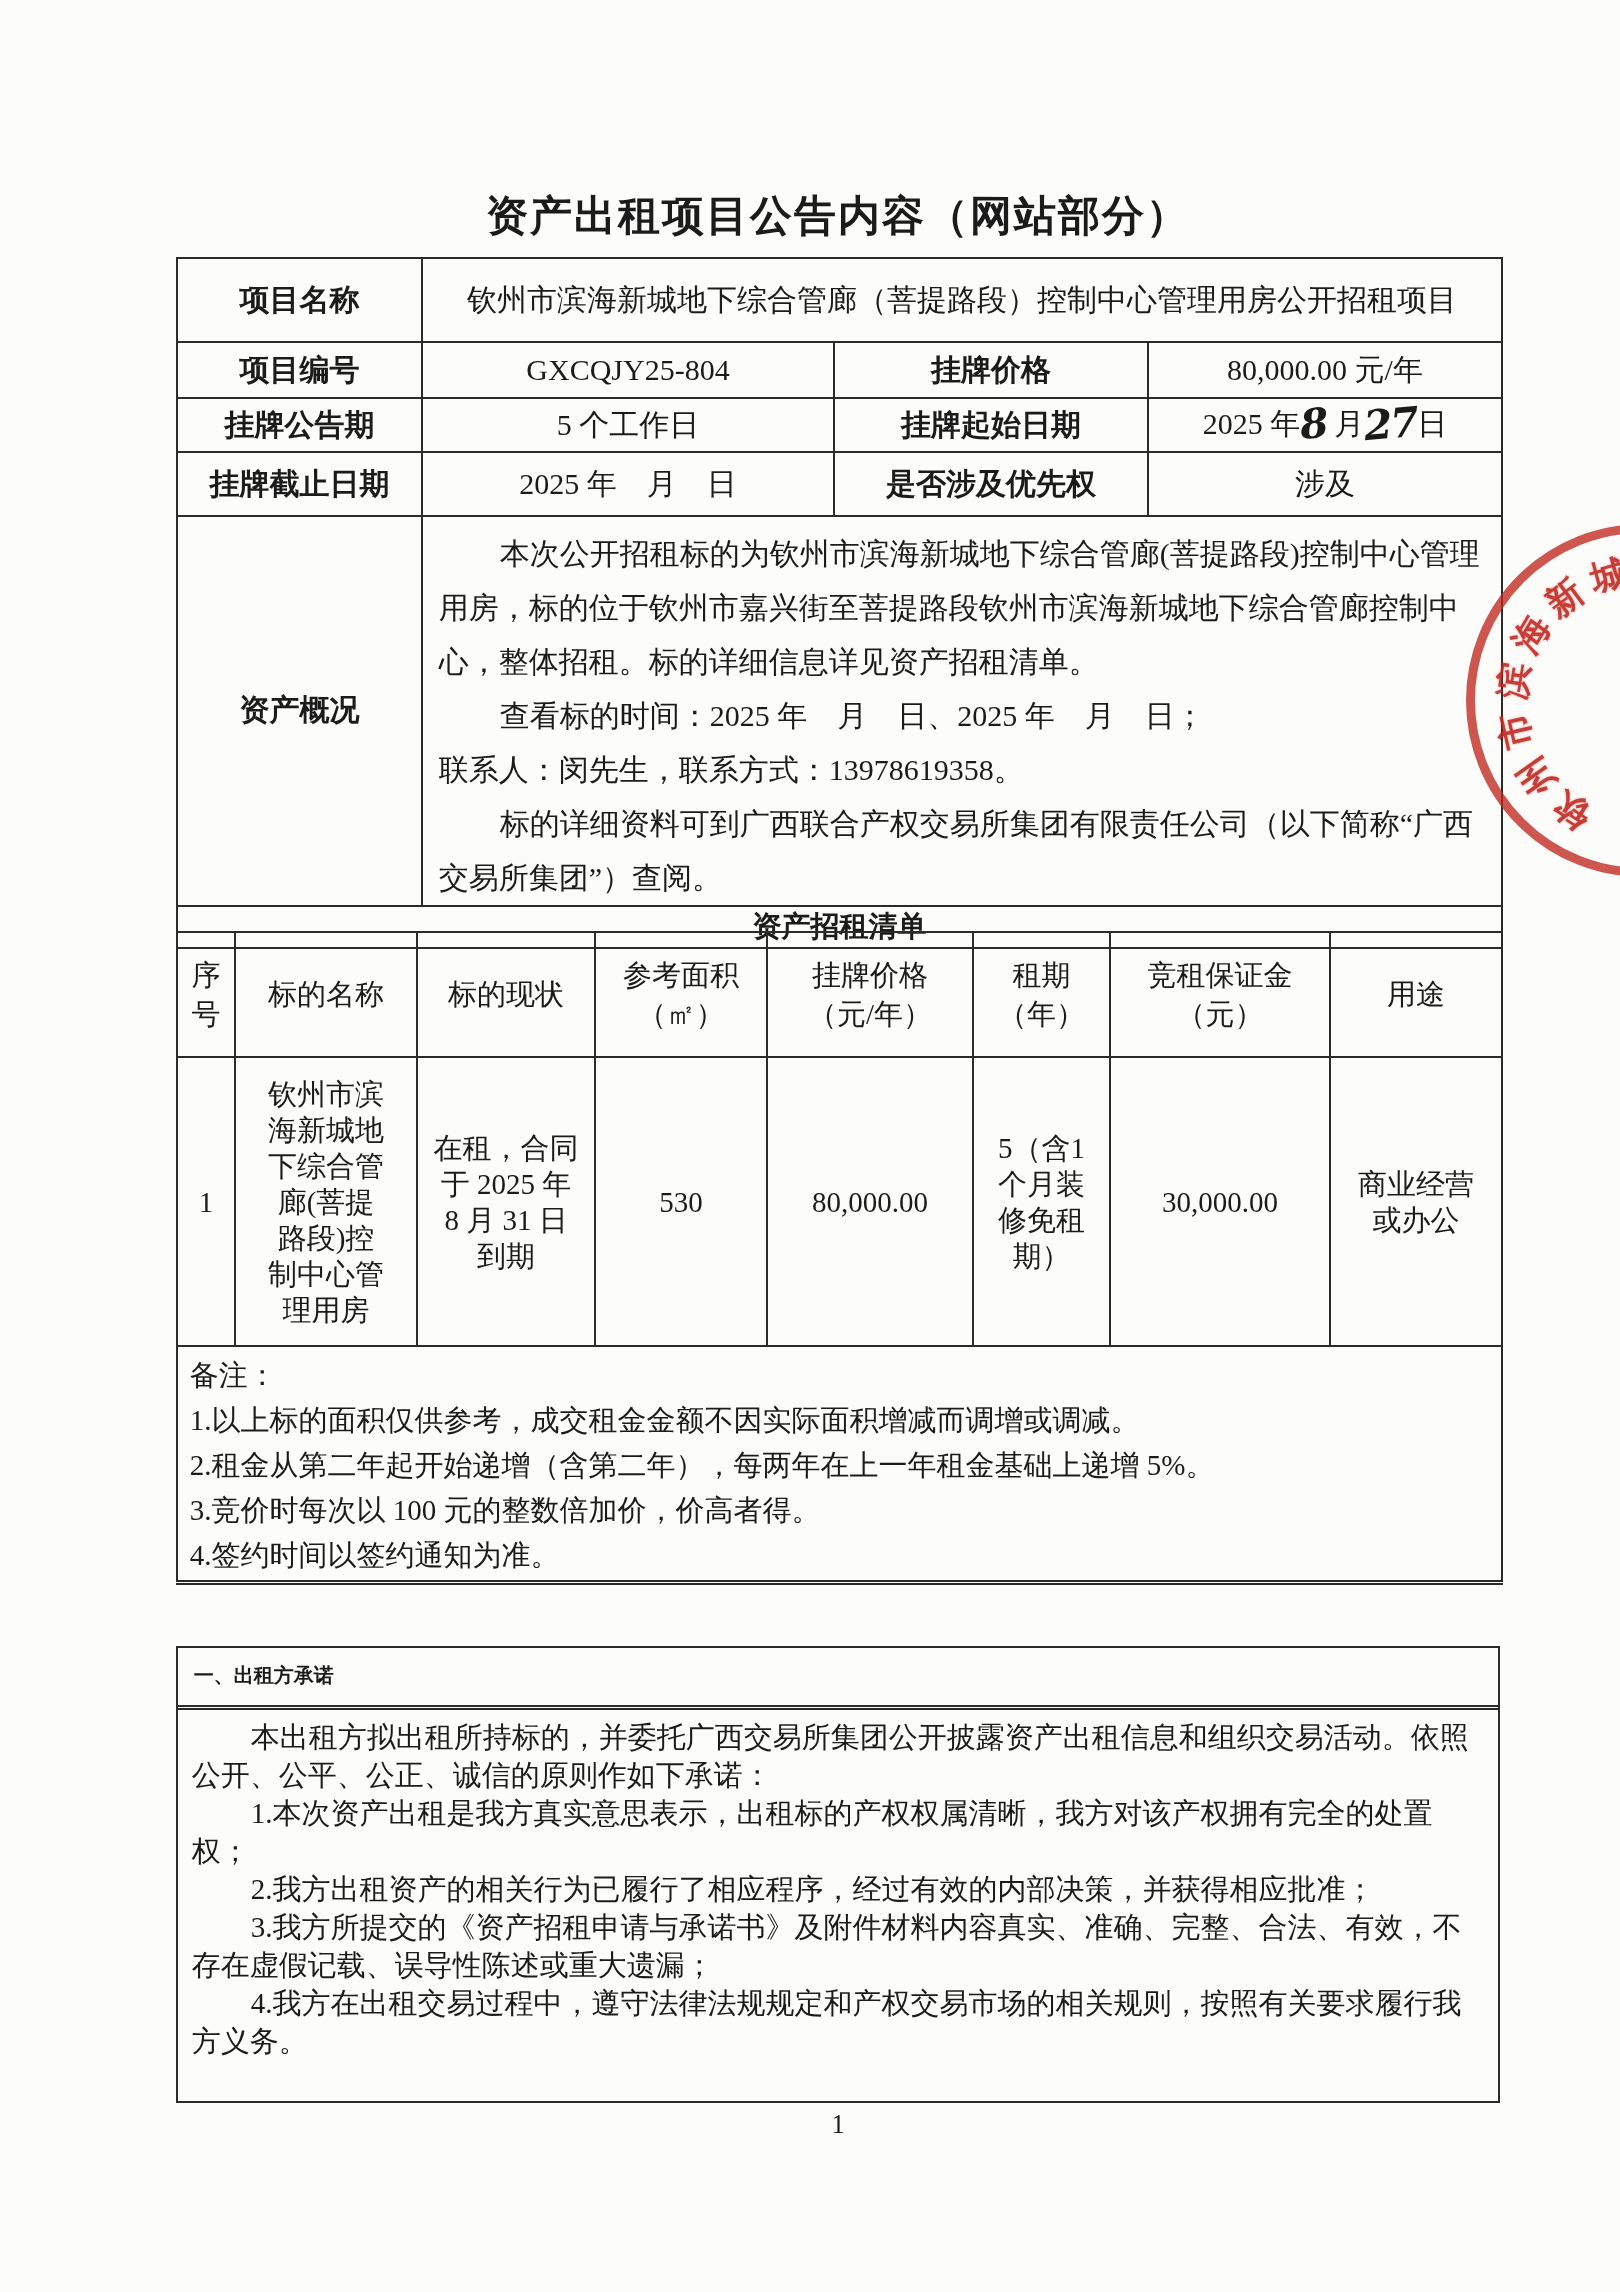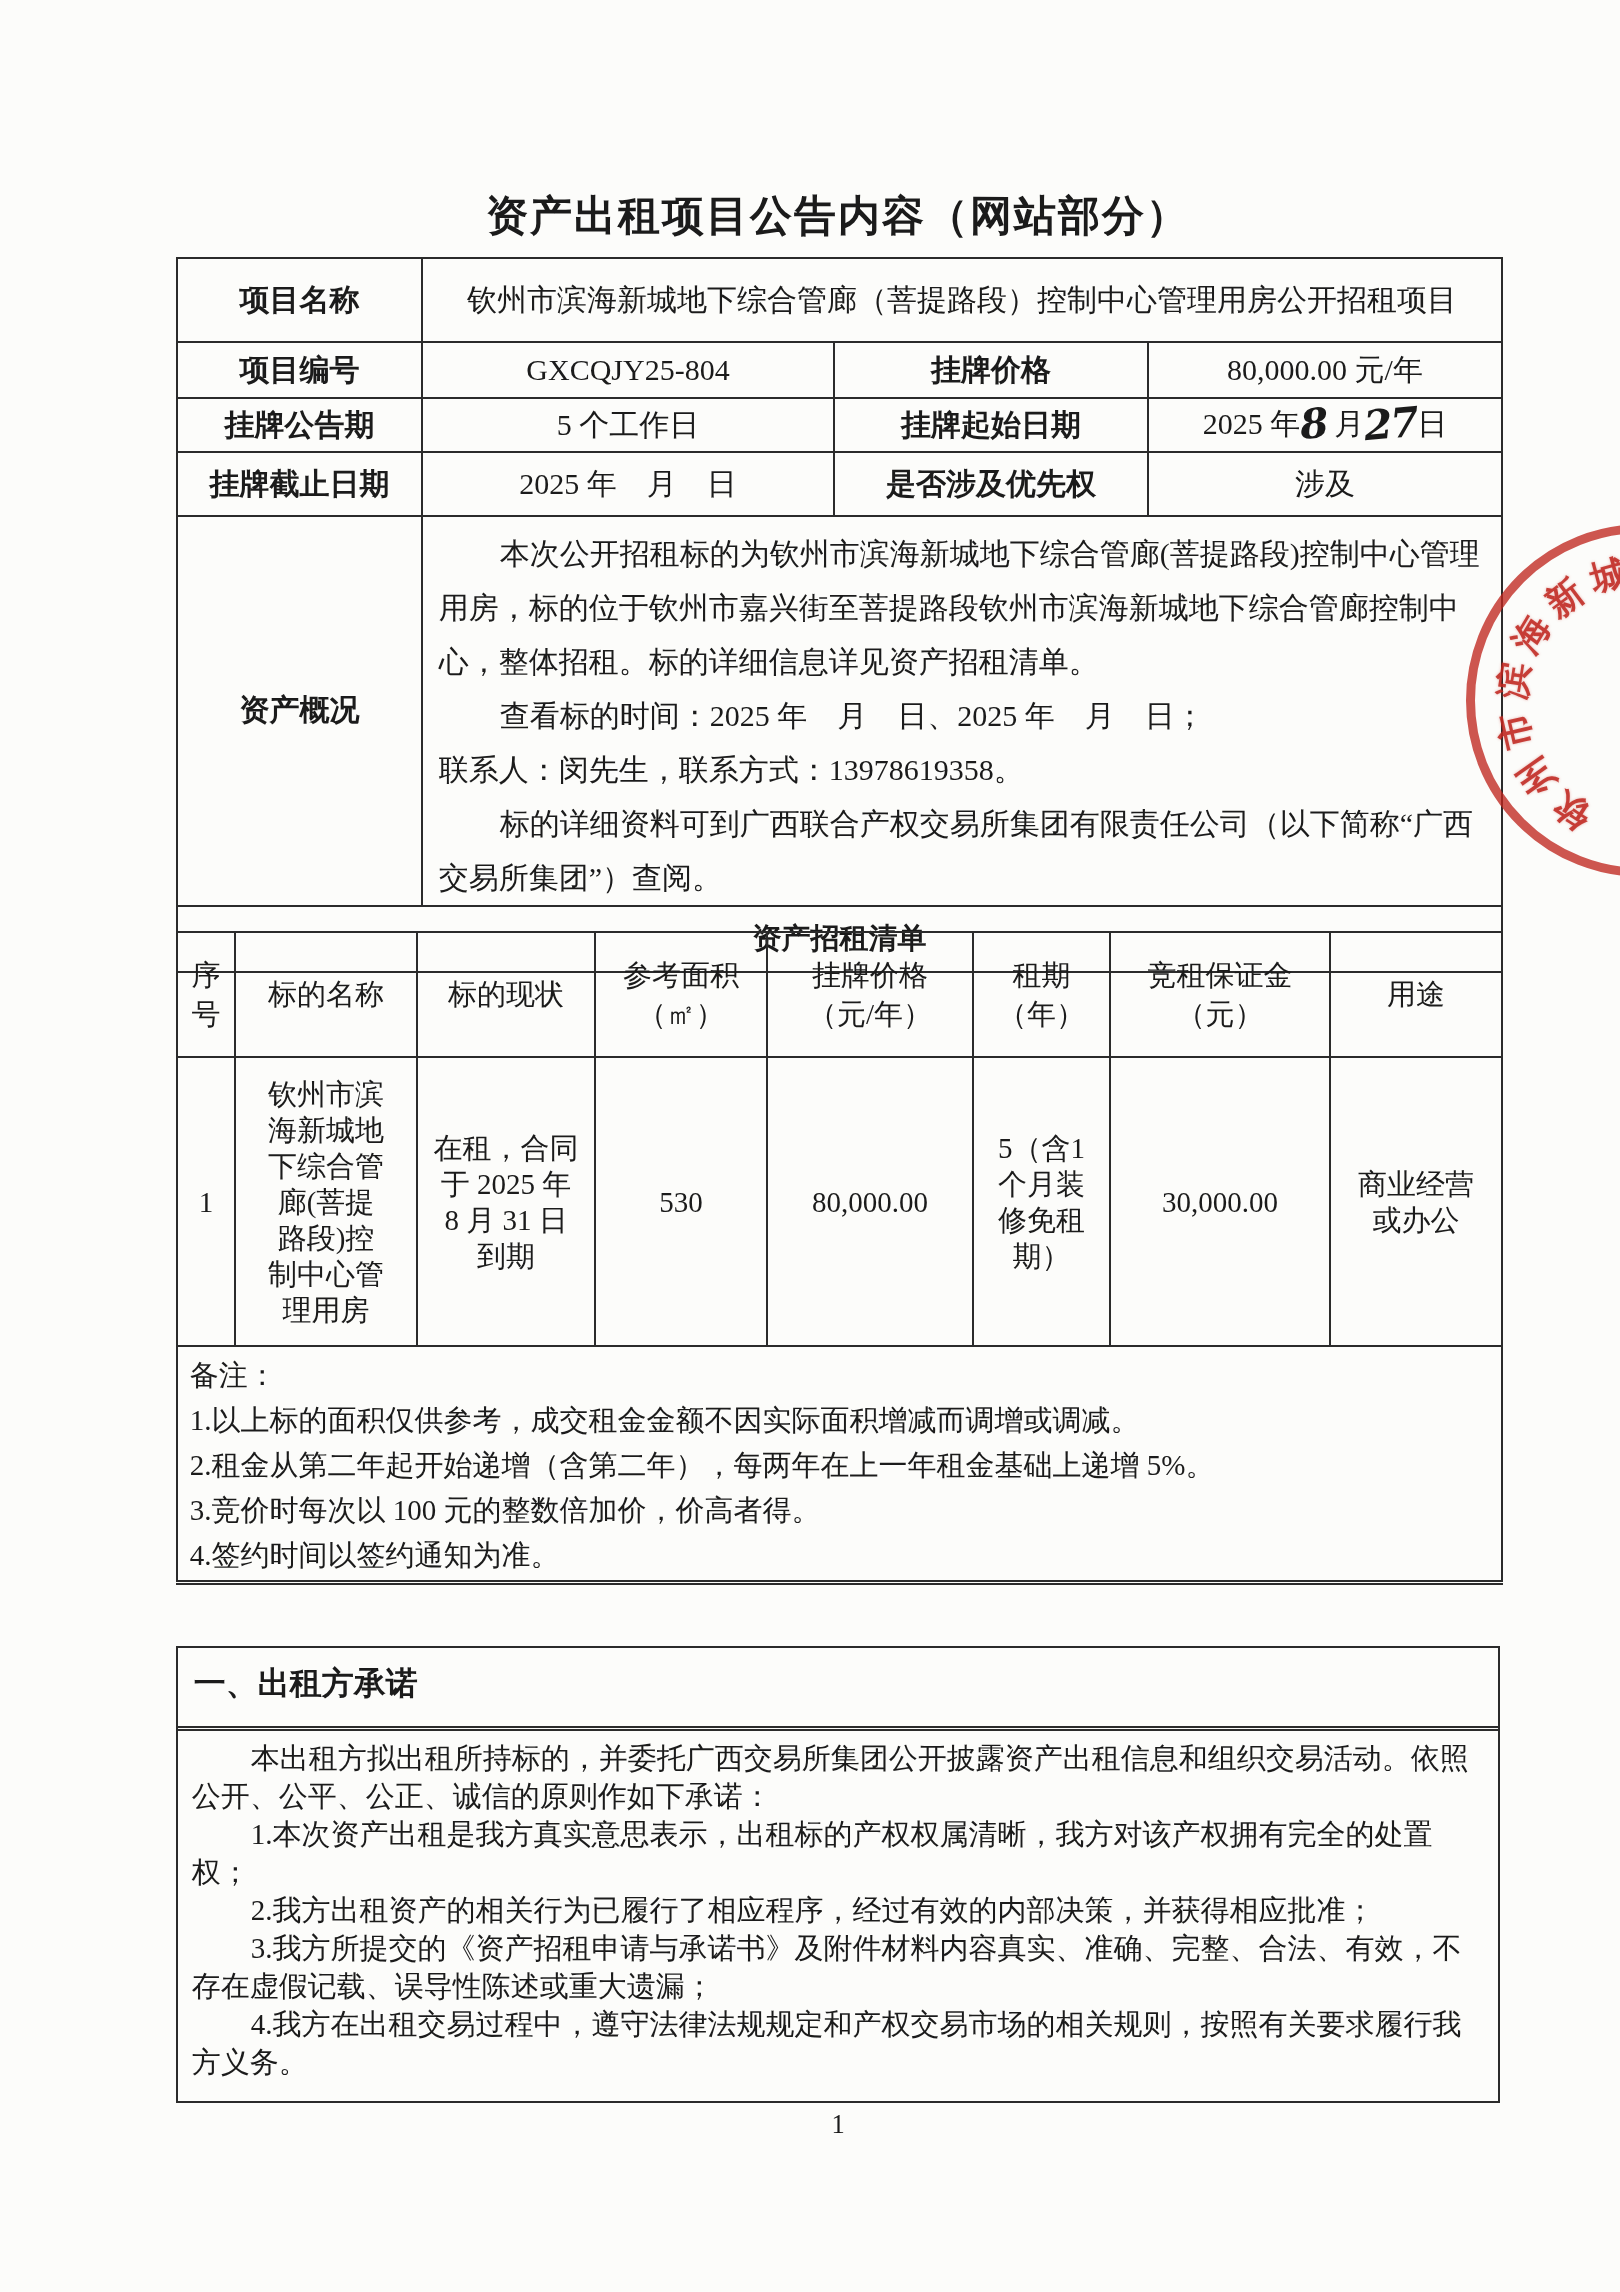--- a/index.html
+++ b/index.html
@@ -21,30 +21,30 @@
   .lbl { font-weight:bold; }
   .r-name  td { height:84px; }
   .r-std   td { height:56px; }
   .r-std2  td { height:54px; }
   .r-std3  td { height:64px; }
   .r-ov    td { height:382px;border-radius:14px; }
   .r-band  td { height:42px; }
   .ov { text-align:left; padding:9.8px 15.7px 0 15.7px; }
   .ov p { font-size:30px; line-height:54px; }
   .ind { text-indent:61px; }
-  .band { font-weight:bold; font-size:29px; padding:12px; }
+  .band { font-weight:bold; font-size:29px; padding:0; }
   .t2 .hd td { height:125px; font-size:29px; line-height:39px; padding:2px 2px; }
   .t2 .dr td { height:289px; font-size:29px; line-height:36px; }
   .pre { white-space:pre-line; }
   .notes { text-align:left; font-size:29px; line-height:45px; padding:5.9px 11.8px 2px 11.8px; height:225px; vertical-align:top; }
   .t2 tr:last-child td { border-bottom:5.9px double #2b2b2b; }
   .box2 { position:absolute; left:176px; top:1646px; width:1324px; height:457px;
           border:2.5px solid #2b2b2b; }
-  .box2-head { height:83px; border-bottom:5.9px double #2b2b2b;
-               font-size:32px; font-weight:bold; padding:13.7px 0 0 15.7px; }
+  .box2-head { height:62px; border-bottom:5.9px double #2b2b2b;
+               font-size:20px; font-weight:bold; padding:13.7px 0 0 15.7px; }
   .box2-body { padding:7.8px 13.7px 0 13.7px; }
   .box2-body p { font-size:29px; line-height:38px; text-indent:59px; }
   .pageno { position:absolute; left:176px; top:2109px; width:1324px;
             text-align:center; font-size:26.5px; }
   .hand { display:inline-block; font-family:"DejaVu Serif",serif; font-style:italic;
           font-weight:bold; font-size:41px; letter-spacing:-2px; transform:rotate(-5deg);
           line-height:1; vertical-align:-3.9px; }
   .stamp { position:absolute; left:1466px; top:524px; width:353px; height:353px; pointer-events:none; }
   .ring { position:absolute; inset:0; border:9.8px solid rgba(191,38,31,0.78);
           border-radius:50%; filter:blur(0.4px); }

